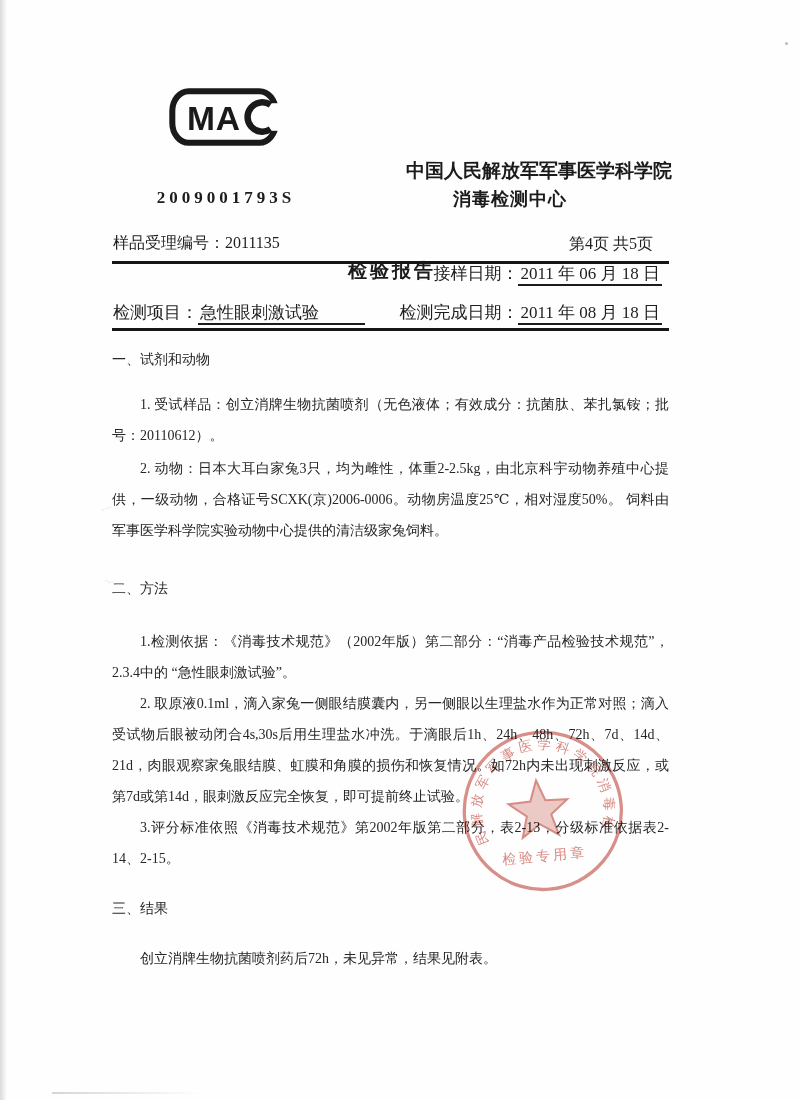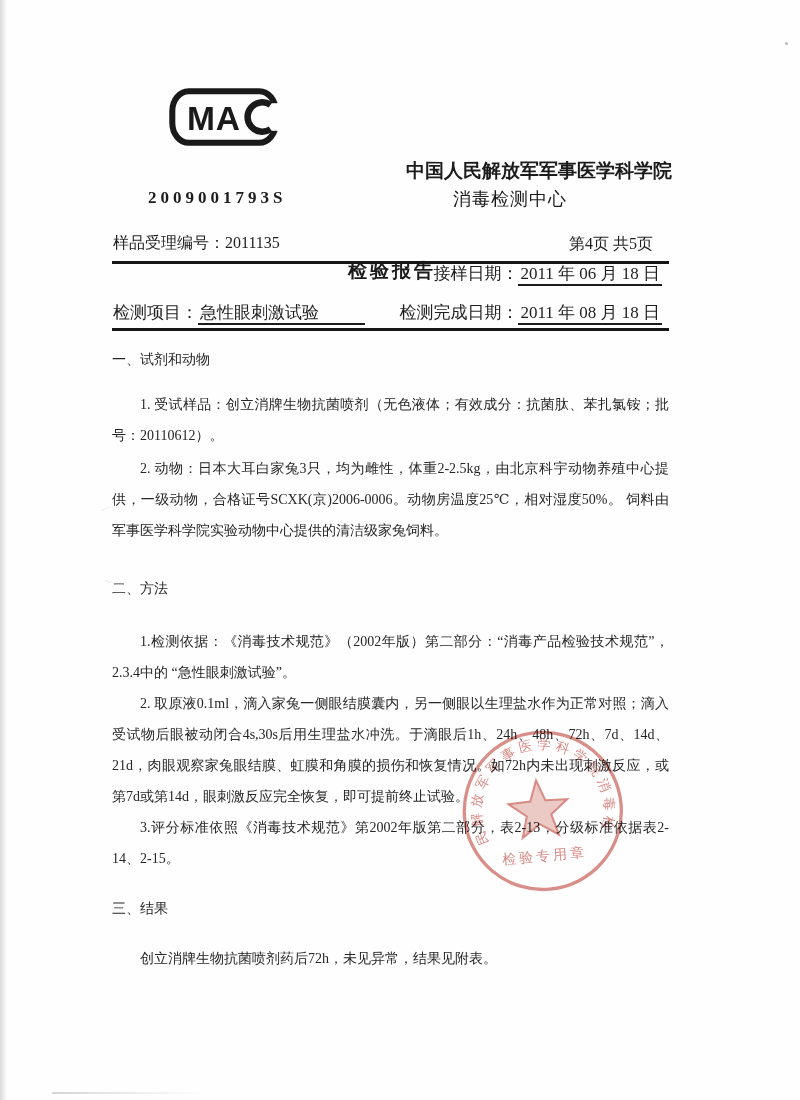--- a/index.html
+++ b/index.html
@@ -18,26 +18,26 @@
     pointer-events:none;
   }
   .edge-streak{position:absolute;left:52px;bottom:6px;width:150px;height:2px;
     background:linear-gradient(90deg,rgba(120,120,120,.30),rgba(0,0,0,0));}
   .smudge{position:absolute;color:#9a9a9a;opacity:.45;font-size:11px;transform:rotate(-20deg);}
   .dot{position:absolute;width:3px;height:3px;background:#777;border-radius:50%;opacity:.5;}
 
   .cma-logo{position:absolute;left:168px;top:86px;}
   .cert-code{
     position:absolute;left:148px;top:188px;width:156px;
-    text-align:left;font-weight:bold;font-size:17px;letter-spacing:4px;color:#1c1c1c;
+    text-align:center;font-weight:bold;font-size:17px;letter-spacing:4px;color:#1c1c1c;
   }
   .org1{position:absolute;left:348px;top:158px;width:324px;text-align:right;
     font-size:19px;font-weight:bold;color:#1b1b1b;}
   .org2{position:absolute;left:348px;top:187px;width:324px;text-align:center;
-    font-size:18px;font-weight:normal;letter-spacing:1px;color:#1b1b1b;}
+    font-size:18px;font-weight:bold;letter-spacing:1px;color:#1b1b1b;}
   .rpt-title{position:absolute;left:348px;top:212px;width:324px;text-align:left;
     font-size:19px;font-weight:bold;letter-spacing:3px;color:#1b1b1b;margin-top:46px;}
   .sample-no{position:absolute;left:113px;top:233px;font-size:16px;color:#1f1f1f;}
   .page-info{position:absolute;right:147px;top:234px;font-size:16px;color:#1f1f1f;}
 
   .rule{position:absolute;left:112px;width:557px;height:3px;background:#161616;}
   .rule-top{top:261px;}
   .rule-bottom{top:328px;}
 
   .info-cell{position:absolute;font-size:17px;white-space:nowrap;color:#1e1e1e;}

